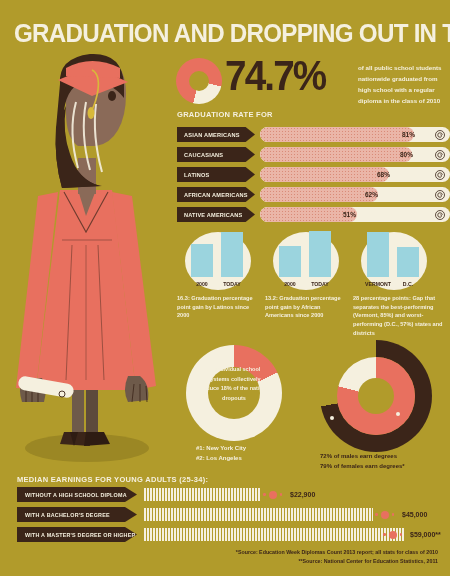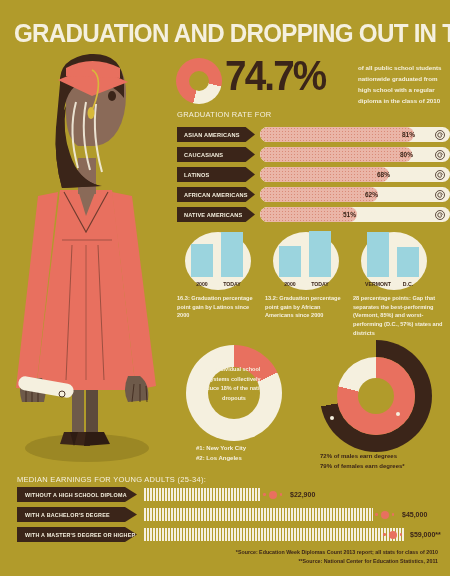--- a/index.html
+++ b/index.html
@@ -42,21 +42,21 @@
     letter-spacing: -2px; transform: scaleX(0.92); transform-origin: left center;
   }
   .hero-caption {
     position: absolute; left: 358px; top: 63px; width: 90px;
     color: #f5f0df; font-size: 6.2px; line-height: 1.75;
     font-weight: bold;
   }
 
   
   .section-label {
-    position: absolute; color: #f5f0df; font-weight: normal;
+    position: absolute; color: #f5f0df; font-weight: bold;
     font-size: 7.5px; letter-spacing: 0.3px;
   }
   #grad-head { left: 177px; top: 110px; }
 
   .rate-row { position: absolute; left: 177px; height: 15px; }
   .rate-tag {
     position: absolute; left: 0; top: 0; width: 78px; height: 15px;
     background: #3b2519; color: #f5f0df;
     font-size: 5.6px; font-weight: bold; letter-spacing: 0.2px;
     display: flex; align-items: center; padding-left: 7px;

